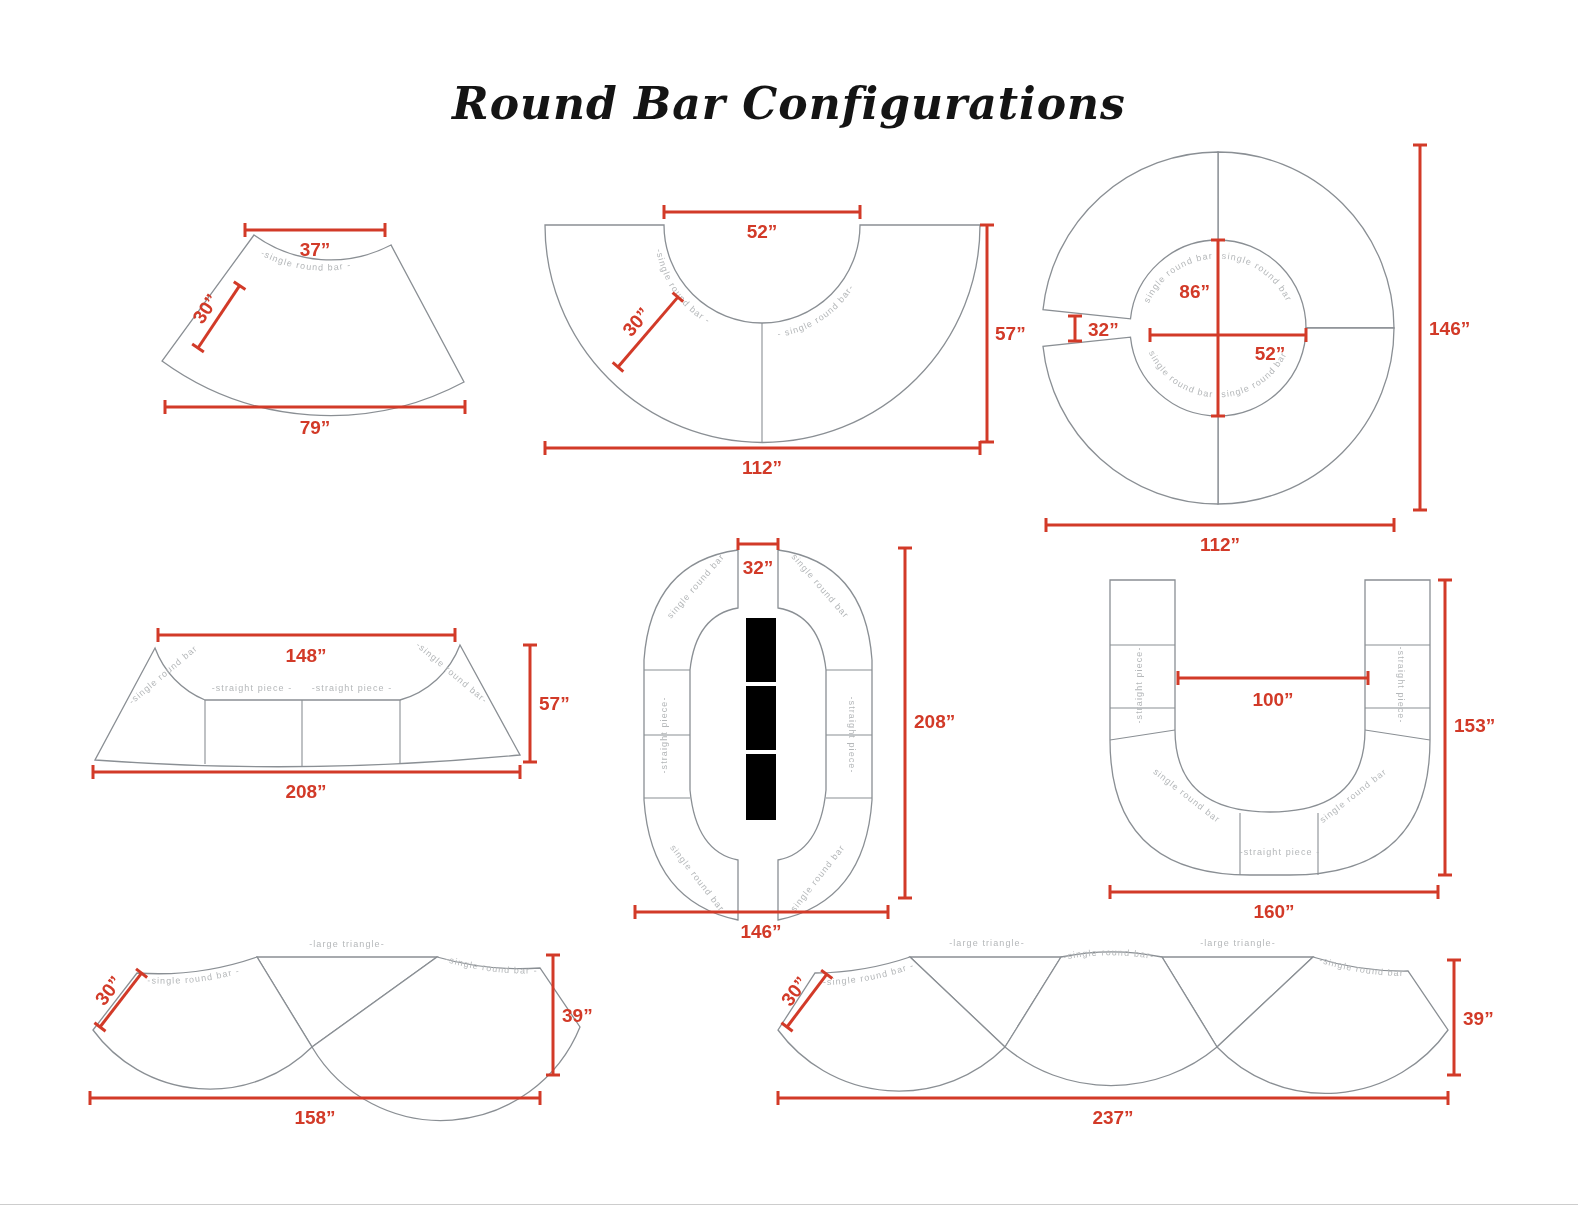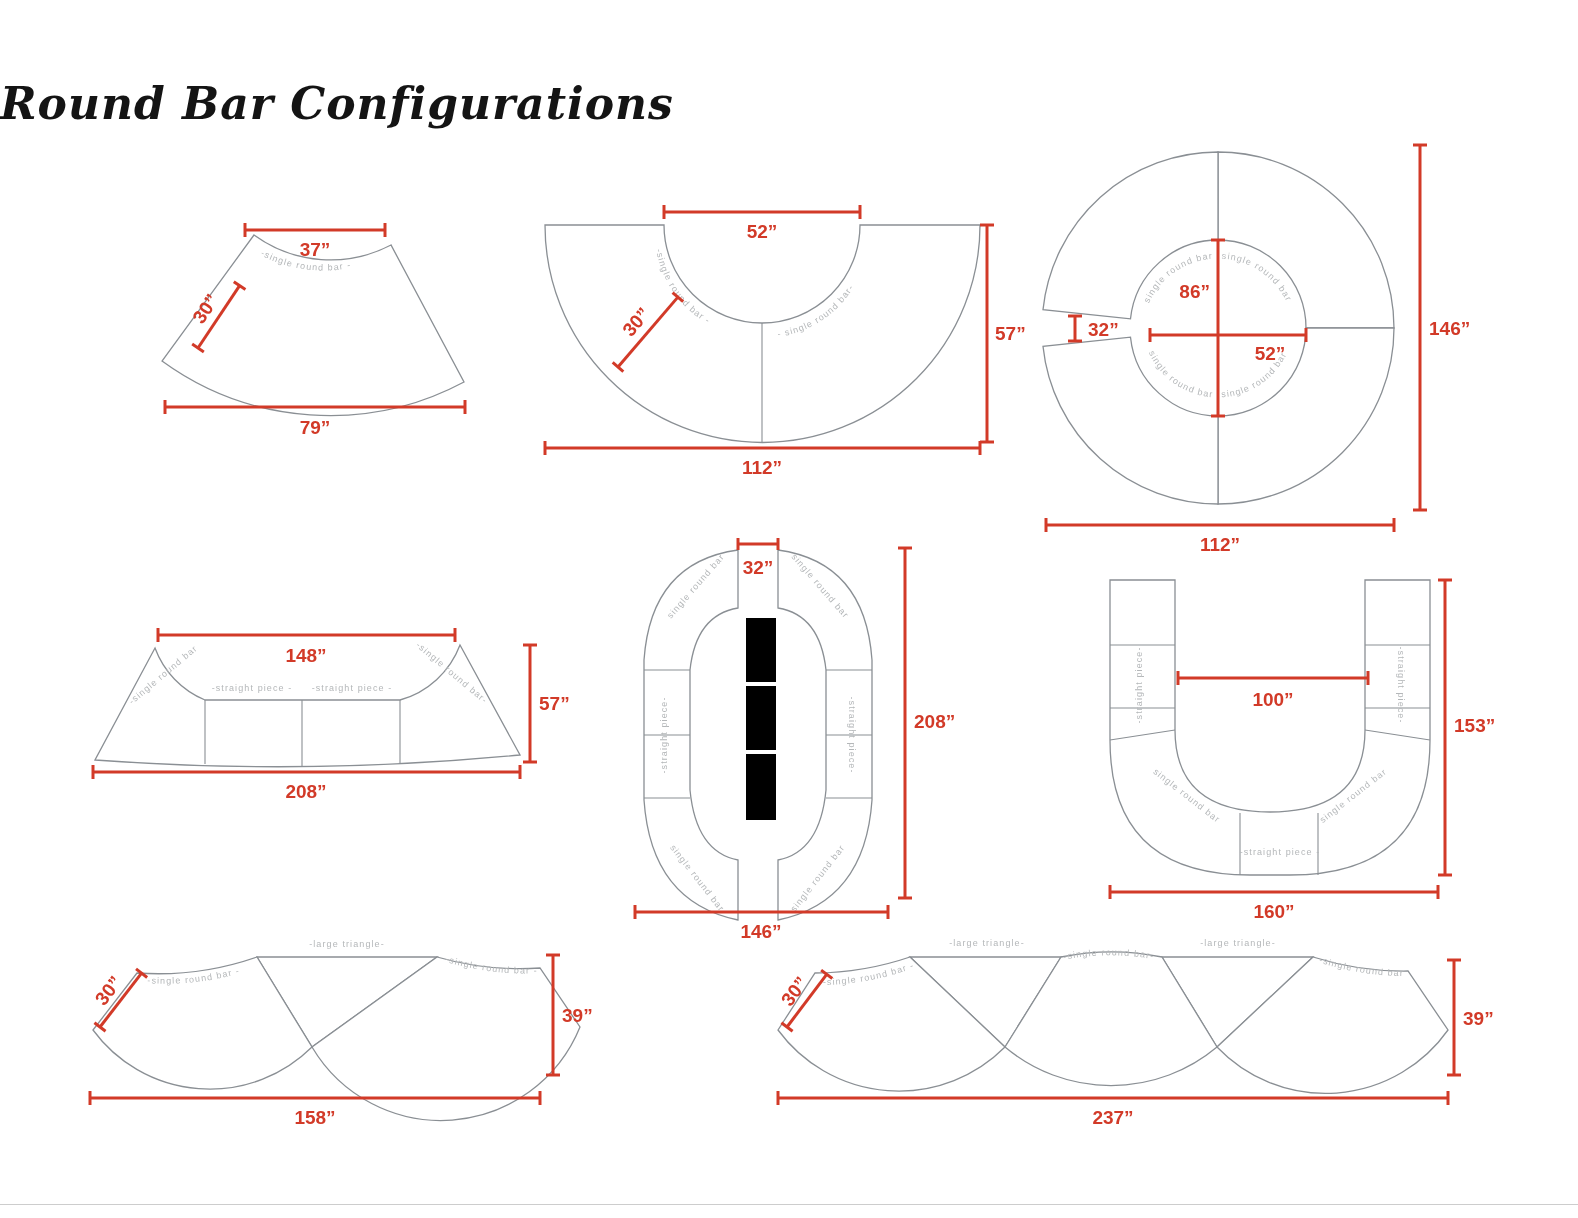--- a/index.html
+++ b/index.html
@@ -3,21 +3,21 @@
 <meta charset="utf-8">
 <style>
   :root{
     --red:#d23a28;
     --outline:#8a8f94;
     --label:#b4b7b9;
   }
   html,body{margin:0;padding:0;background:#fff;}
   #page{position:relative;width:1578px;height:1218px;background:#fff;overflow:hidden;
         font-family:"Liberation Sans",sans-serif;}
-  #title{position:absolute;left:0;right:0;top:78px;
+  #title{position:absolute;left:0;right:0;top:78px;text-align:center;
          font-family:"DejaVu Serif",serif;font-style:italic;font-weight:700;
          font-size:44px;color:#141414;letter-spacing:1px;}
   .cfg{position:absolute;}
   svg{overflow:visible;}
   path.shape{fill:#fff;stroke:var(--outline);stroke-width:1.3;}
   line.div{stroke:var(--outline);stroke-width:1.1;}
   .dimg line{stroke:var(--red);stroke-width:3;}
   .dimg text{fill:var(--red);font:600 19px "Liberation Sans",sans-serif;text-anchor:middle;}
   text.dimside{fill:var(--red);font:600 19px "Liberation Sans",sans-serif;text-anchor:start;}
   text.dimend{fill:var(--red);font:600 19px "Liberation Sans",sans-serif;text-anchor:end;}

